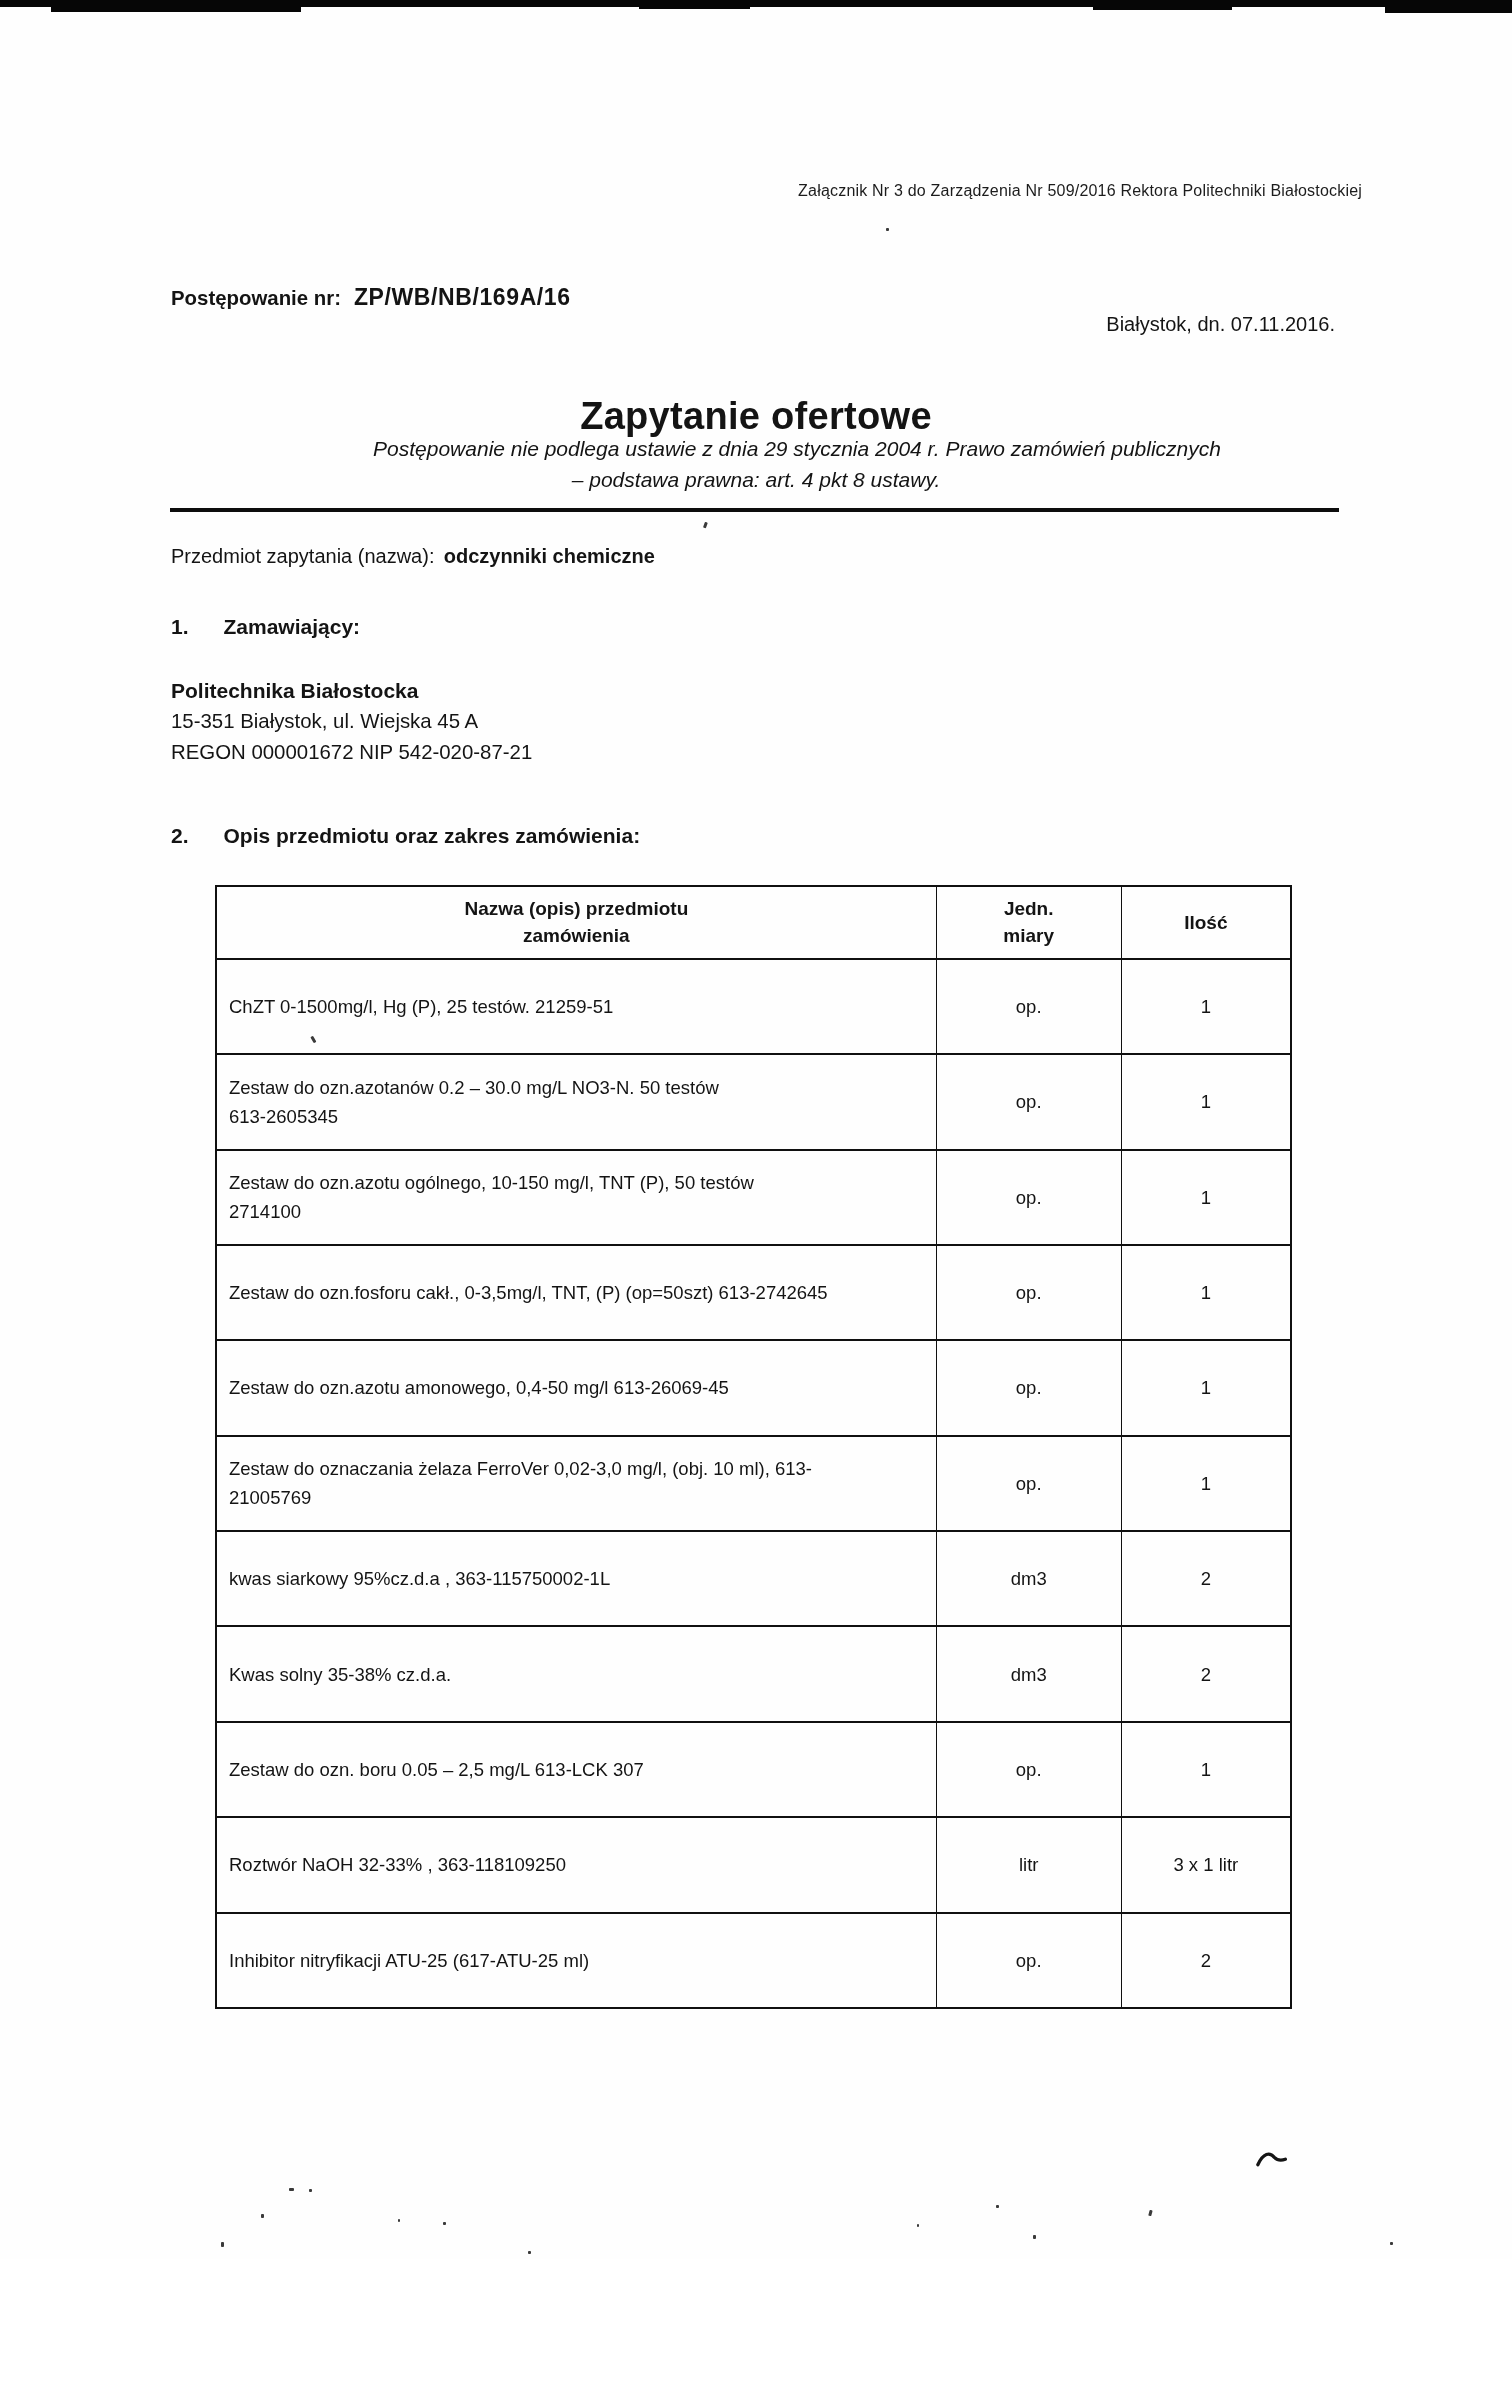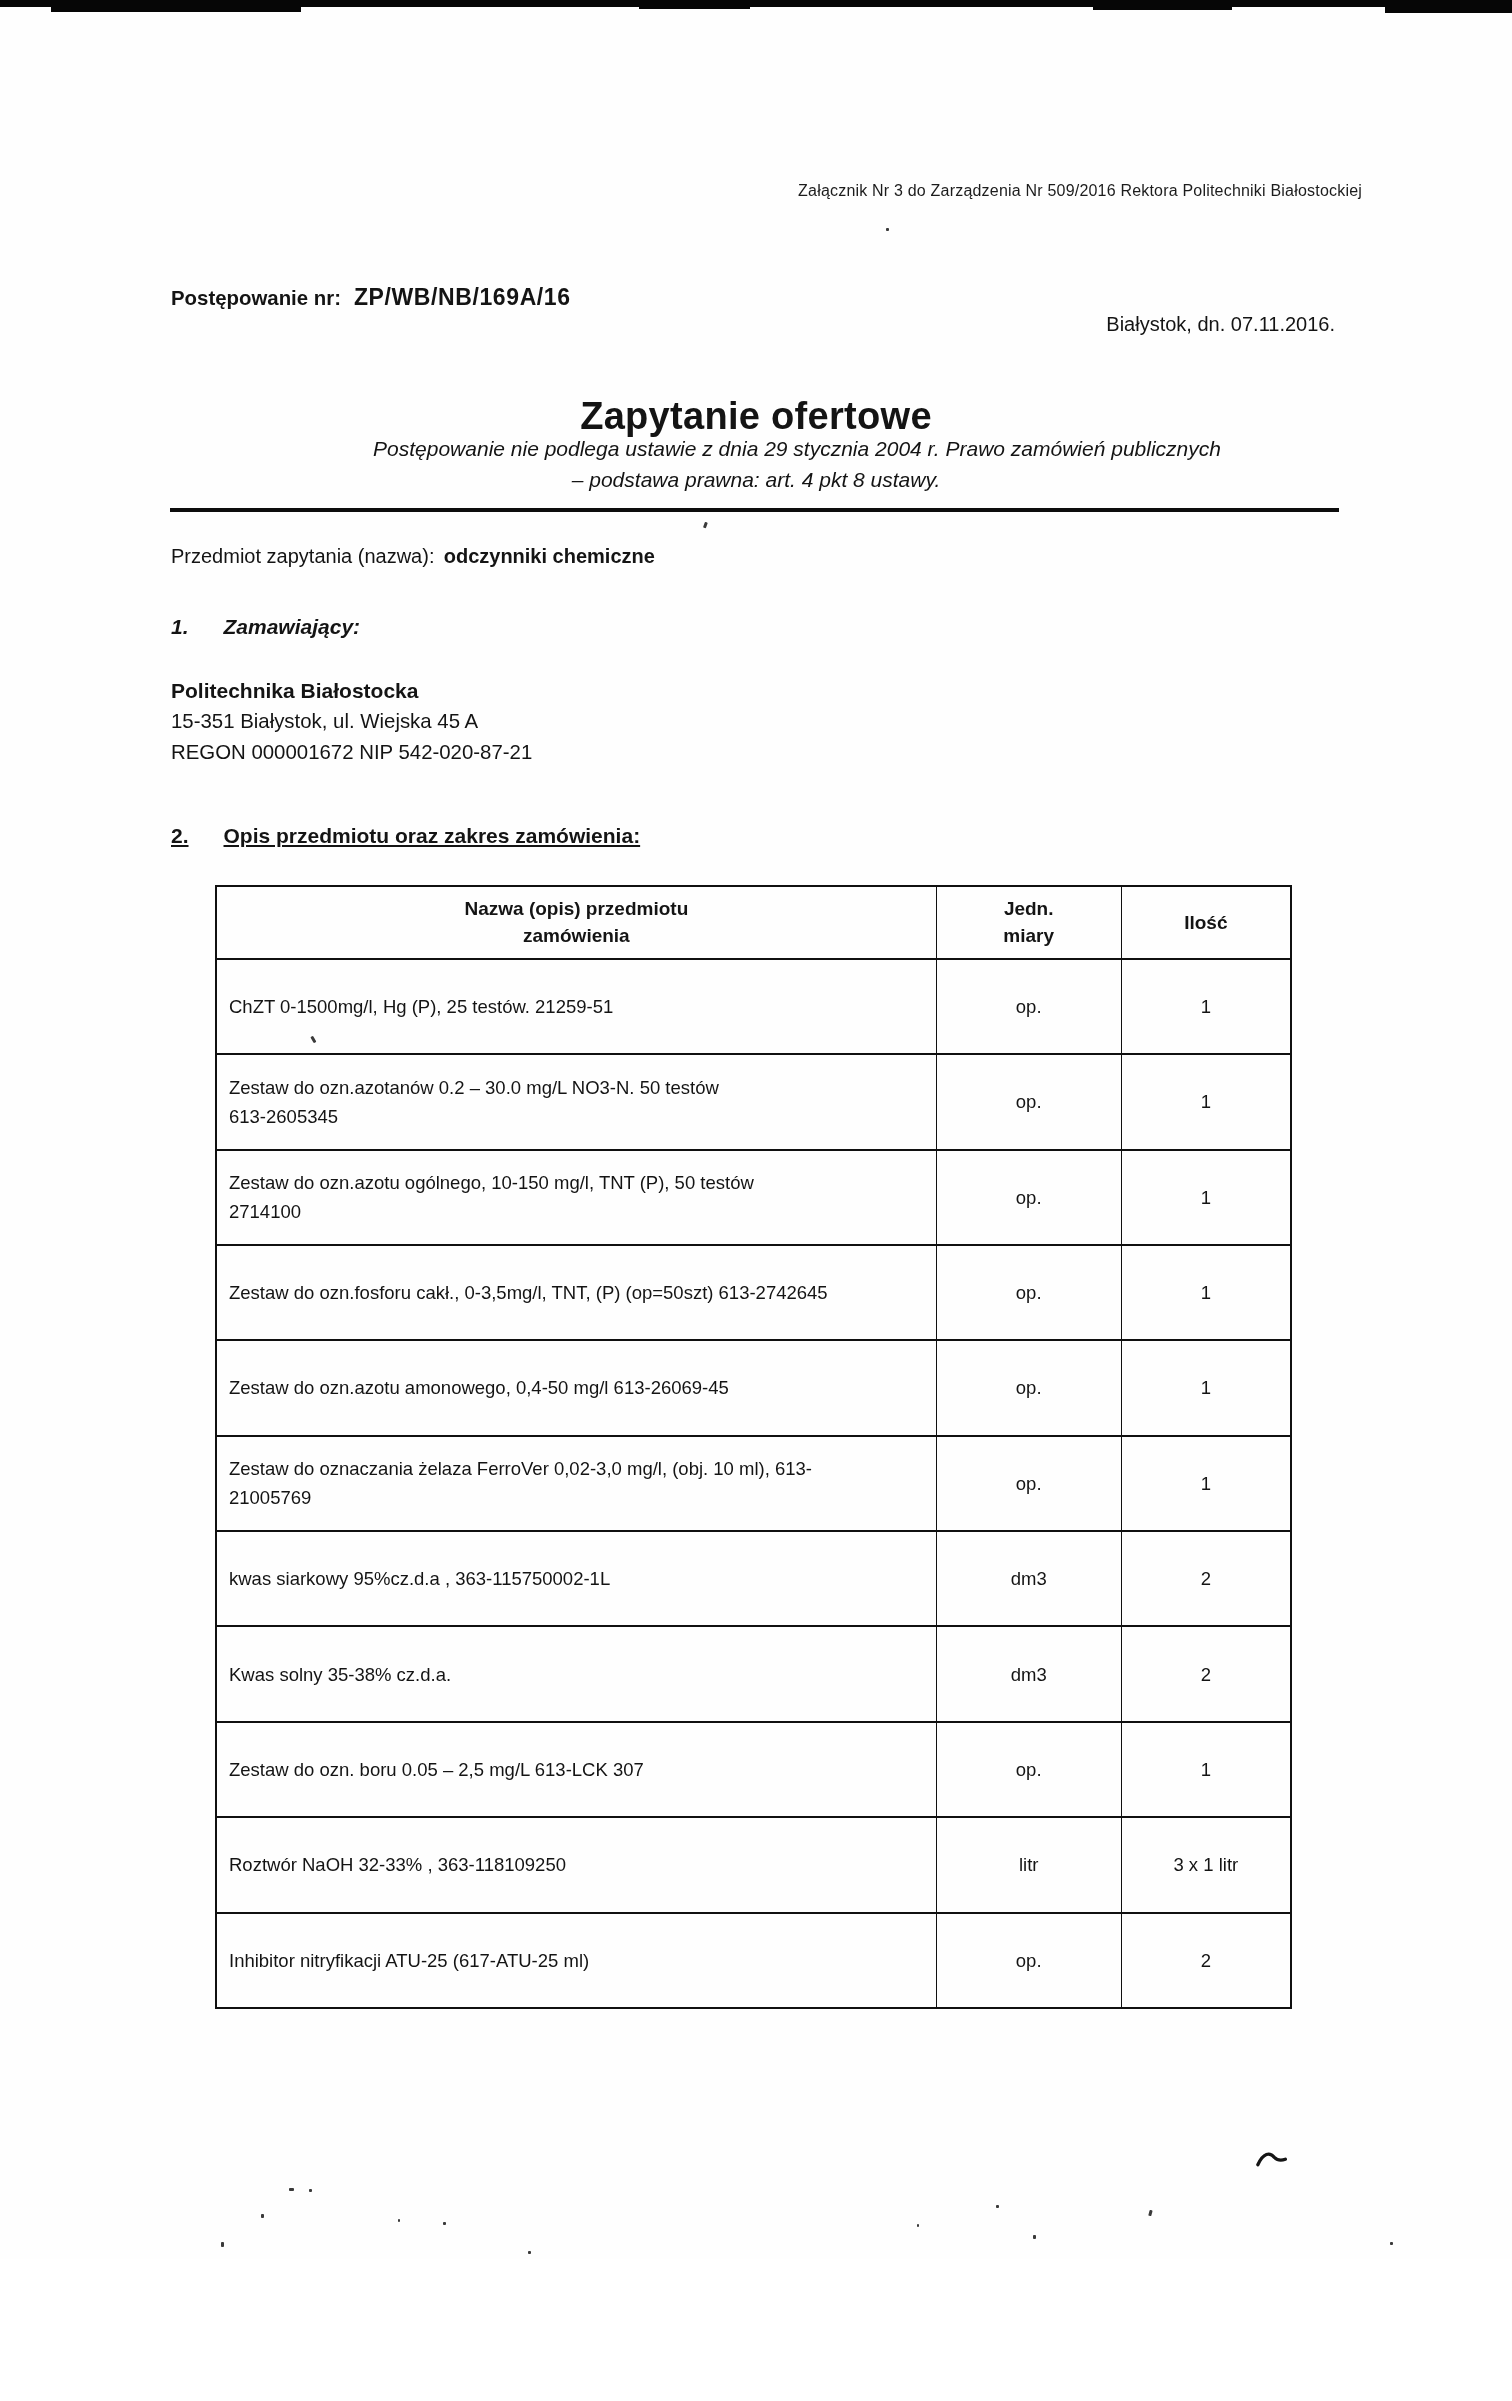--- a/index.html
+++ b/index.html
@@ -29,22 +29,22 @@
 
   .doc-title{top:395px;font-size:38px;font-weight:bold;letter-spacing:0.3px;}
   .subtitle1{top:437px;font-size:21px;font-style:italic;transform:translateX(41px);}
   .subtitle2{top:468px;font-size:21px;font-style:italic;}
   .rule{top:508px;left:170px;width:1169px;height:3.7px;background:#0d0d0d;}
 
   .subject{top:545px;left:171px;font-size:20px;}
   .subject b{margin-left:3.7px;}
 
   .sec-head{font-size:21px;font-weight:bold;}
-  .sec1{top:615px;left:171px;font-style:italic;}
-  .sec2{top:824px;left:171px;text-decoration:underline;}
+  .sec1{top:615px;left:171px;}
+  .sec2{top:824px;left:171px;}
   .sec-head .sec-label{margin-left:35px;}
 
   .org{top:675px;left:171px;font-size:20.4px;line-height:31px;}
   .org .org-name{font-weight:bold;font-size:21px;}
 
   table.items{
     position:absolute;left:215px;top:885px;
     width:1077px;
     border-collapse:collapse;
     border:2.8px solid #101010;

